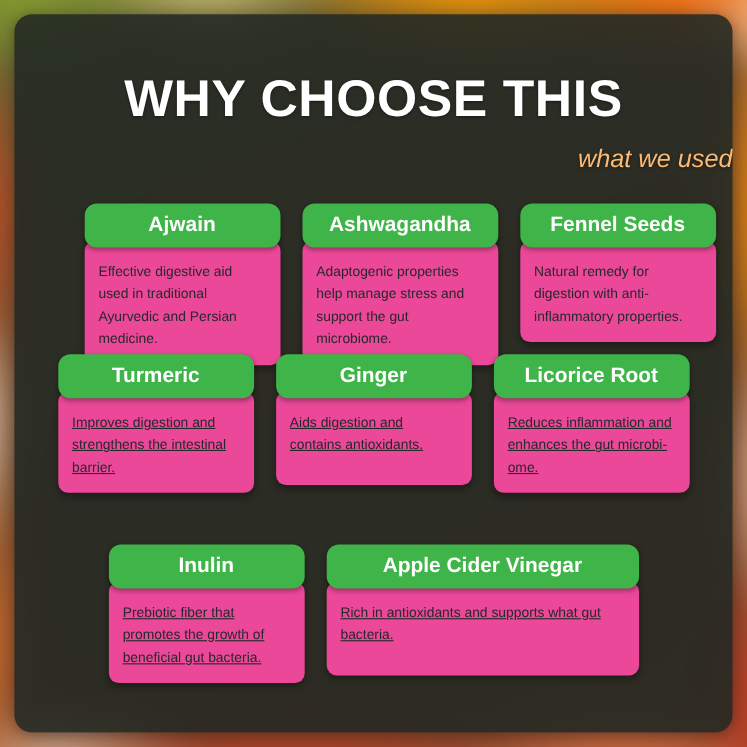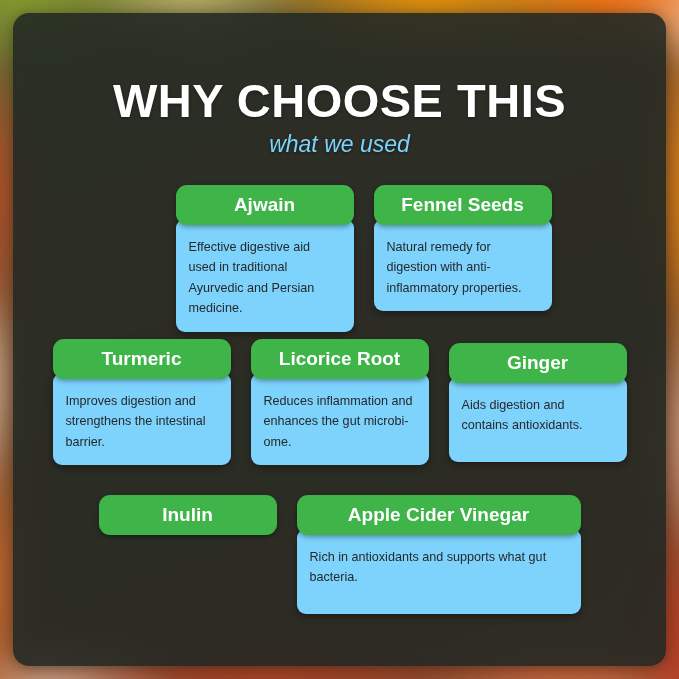--- a/index.html
+++ b/index.html
@@ -50,52 +50,52 @@
     background: rgba(33, 40, 35, 0.88);
     box-shadow: 0 2px 14px rgba(0,0,0,0.35);
     box-sizing: border-box;
     overflow: hidden;
   }
 
   
   #title {
     position: absolute;
     left: 0; right: 0;
-    top: 64px;
+    top: 52px;
     text-align: center;
     color: #ffffff;
     font-size: 47px;
     font-weight: bold;
     letter-spacing: 0.5px;
     line-height: 1;
     text-shadow: 0 1px 3px rgba(0,0,0,0.45);
   }
   #subtitle {
     position: absolute;
     left: 0; right: 0;
     top: 118px;
-    text-align: center;
-    color: #7dd3fc;
+    text-align: right;
+    color: #fdba74;
     font-size: 23px;
     font-style: italic;
     font-weight: 500;
     text-shadow: 0 1px 3px rgba(0,0,0,0.45);
   }
 
   
   .row {
     position: absolute;
     left: 0;
     right: 0;
     display: flex;
     justify-content: center;
     gap: 20px;
   }
   #row-1 { top: 172px; margin-left: 48px; }
-  #row-2 { top: 326px; align-items: center; }
+  #row-2 { top: 309px; }
   #row-3 { top: 482px; }
 
   .card {
     width: 178px;
     display: flex;
     flex-direction: column;
   }
   .card.wide { width: 284px; }
 
   .card-header {
@@ -109,74 +109,79 @@
     font-size: 19px;
     font-weight: bold;
     box-shadow: 0 2px 5px rgba(0,0,0,0.35);
     position: relative;
     z-index: 2;
     padding: 0 6px;
     box-sizing: border-box;
     white-space: nowrap;
   }
   .card-body {
-    background: #7dd3fc;
+    background: #ec4899;
     border-radius: 9px;
     margin-top: -6px;
     padding: 18px 13px 13px 13px;
     min-height: 76px;
     color: #26282c;
     font-size: 12.6px;
     line-height: 1.62;
     box-shadow: 0 3px 7px rgba(0,0,0,0.35);
     position: relative;
     z-index: 1;
     box-sizing: border-box;
   }
-  .card.tall .card-body { min-height: 85px; }
+  .card.tall .card-body { min-height: 85px; text-decoration: underline; }
 </style>
 </head>
 <body>
 
 <div id="bg-photo"></div>
 
 <div id="panel">
 
   <div id="title">WHY CHOOSE THIS</div>
   <div id="subtitle">what we used</div>
 
   <div class="row" id="row-1">
     <div class="card">
       <div class="card-header">Ajwain</div>
       <div class="card-body">Effective digestive aid used in traditional Ayurvedic and Persian medicine.</div>
     </div>
     <div class="card">
+      <div class="card-header">Ashwagandha</div>
+      <div class="card-body">Adaptogenic properties help manage stress and support the gut microbiome.</div>
+    </div>
+    <div class="card">
       <div class="card-header">Fennel Seeds</div>
       <div class="card-body">Natural remedy for digestion with anti-inflammatory properties.</div>
     </div>
   </div>
 
   <div class="row" id="row-2">
     <div class="card tall">
       <div class="card-header">Turmeric</div>
       <div class="card-body">Improves digestion and strengthens the intestinal barrier.</div>
     </div>
     <div class="card tall">
+      <div class="card-header">Ginger</div>
+      <div class="card-body">Aids digestion and contains antioxidants.</div>
+    </div>
+    <div class="card tall">
       <div class="card-header">Licorice Root</div>
       <div class="card-body">Reduces inflammation and enhances the gut microbi-ome.</div>
-    </div>
-    <div class="card tall">
-      <div class="card-header">Ginger</div>
-      <div class="card-body">Aids digestion and contains antioxidants.</div>
     </div>
   </div>
 
   <div class="row" id="row-3">
     <div class="card tall">
       <div class="card-header">Inulin</div>
+      <div class="card-body">Prebiotic fiber that promotes the growth of beneficial gut bacteria.</div>
     </div>
     <div class="card wide tall">
       <div class="card-header">Apple Cider Vinegar</div>
       <div class="card-body">Rich in antioxidants and supports what gut bacteria.</div>
     </div>
   </div>
 
 </div>
 
 </body></html>

